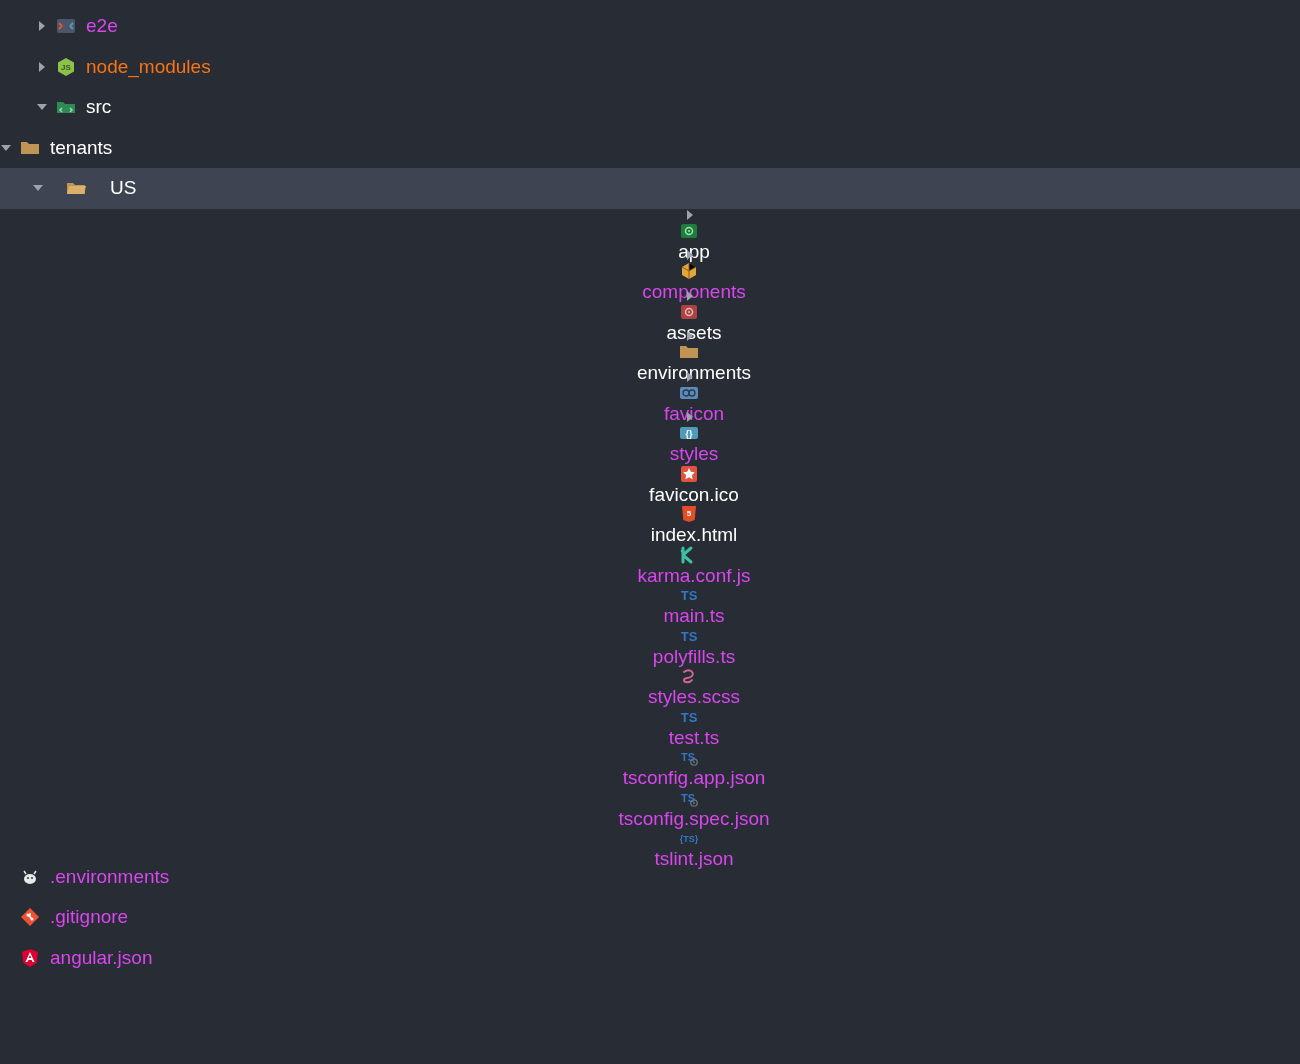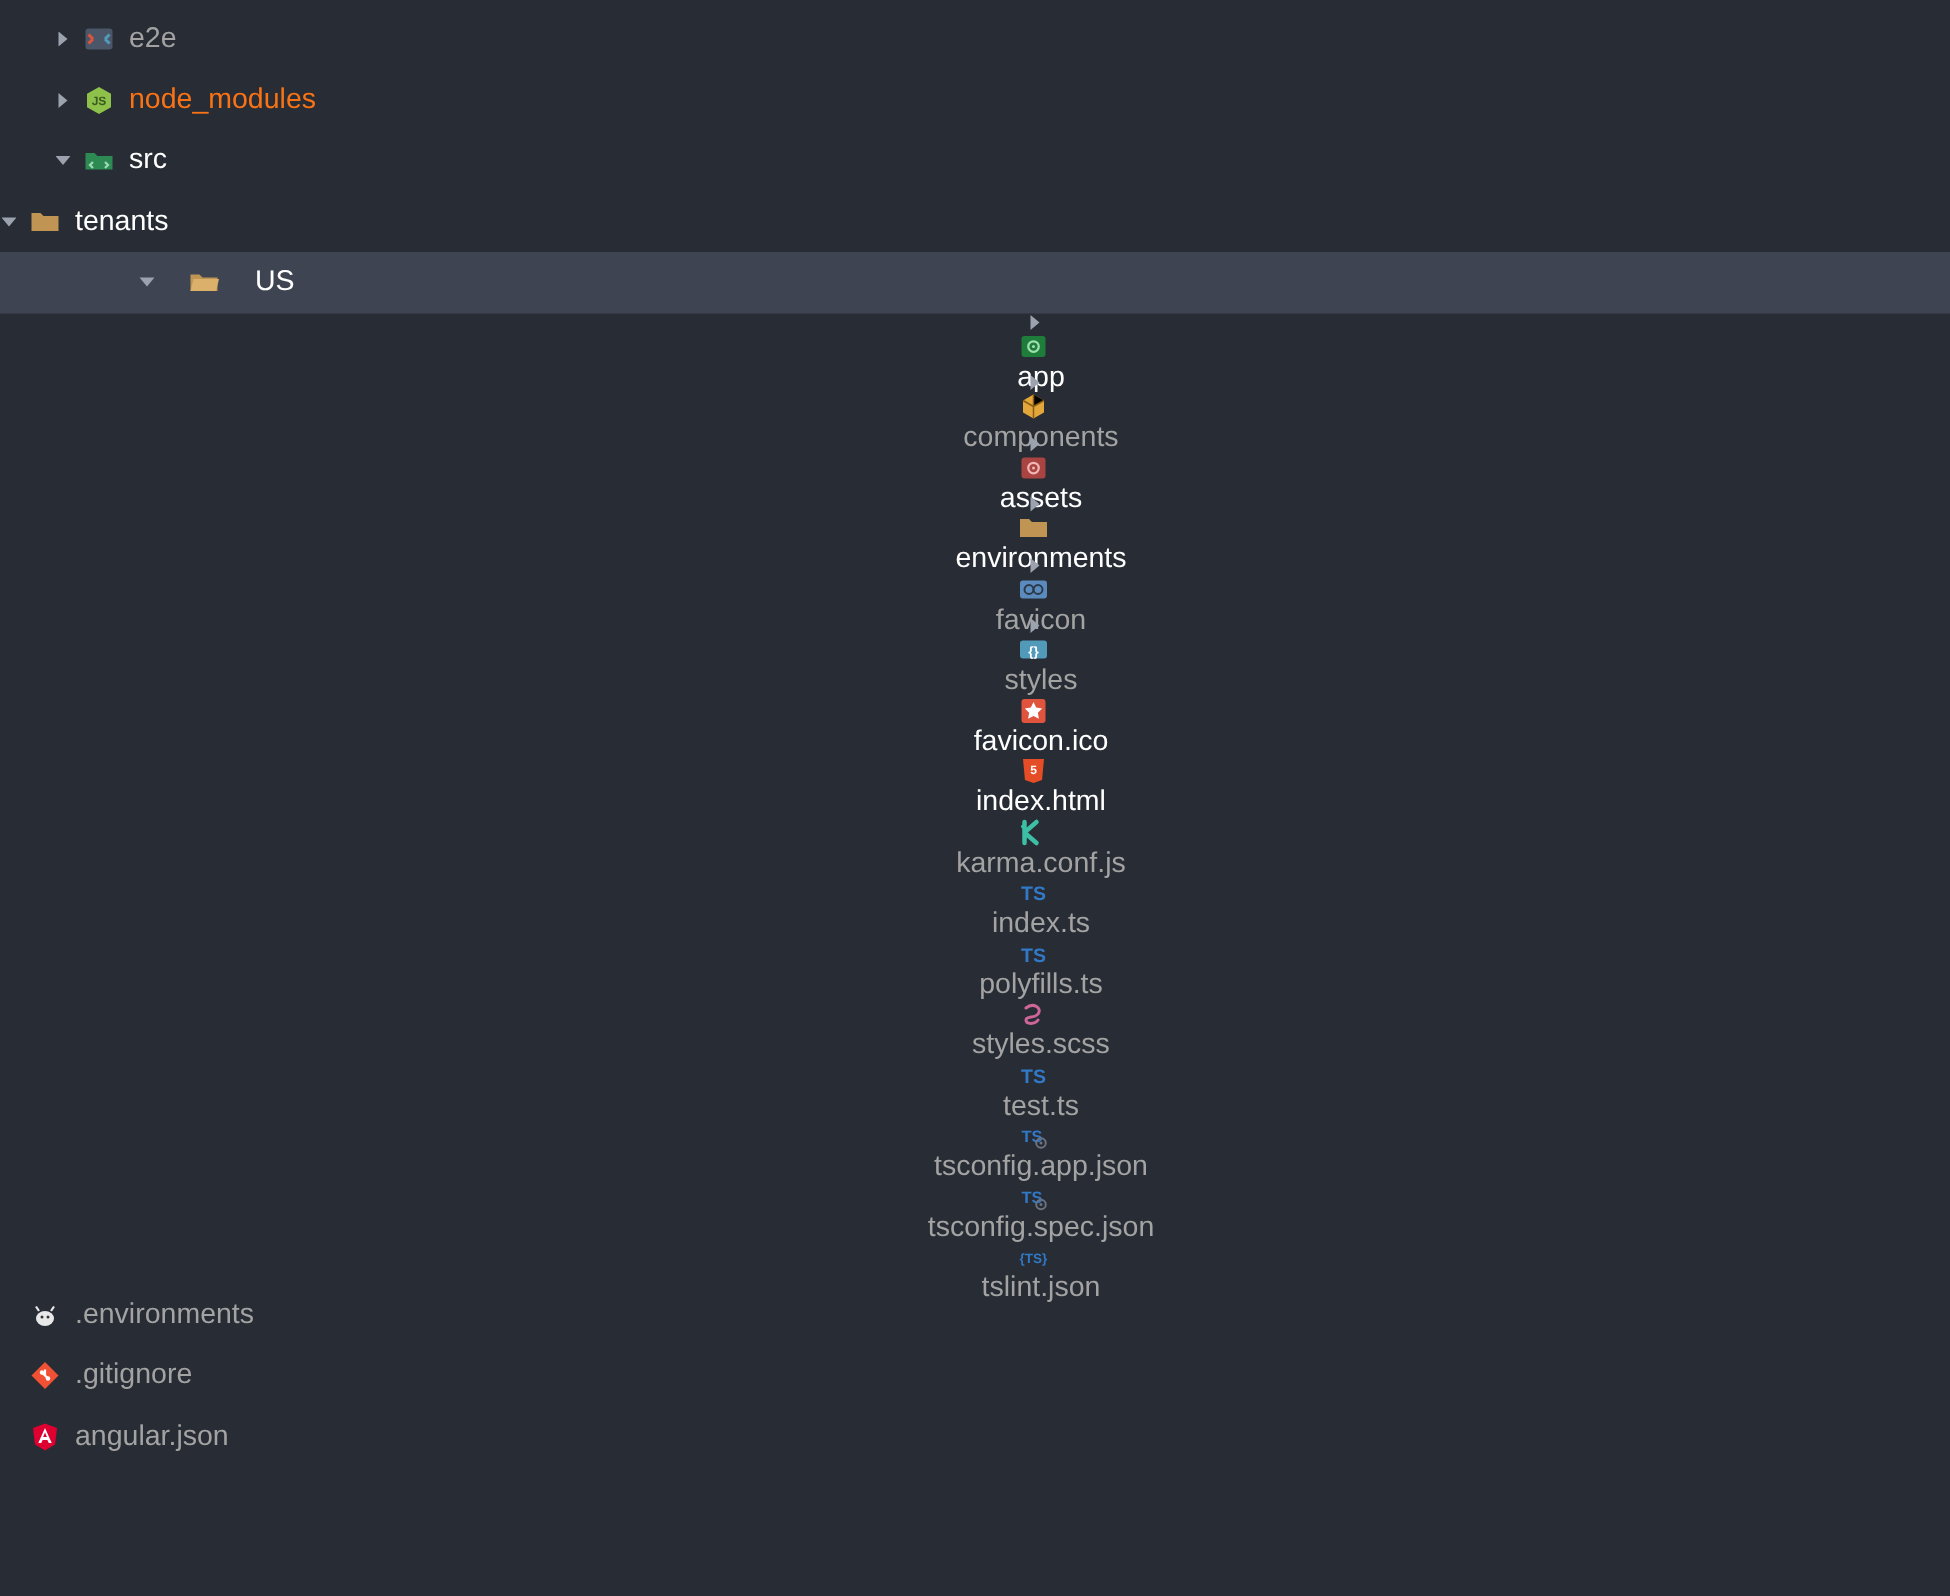--- a/index.html
+++ b/index.html
@@ -37,27 +37,27 @@
   .icon {
     width: 20px;
     height: 20px;
     display: inline-flex;
     align-items: center;
     justify-content: center;
     margin-right: 10px;
     flex-shrink: 0;
   }
   .label {
-    color: #a3a3a3;
+    color: #d946ef;
   }
   .label.dimmed { color: #f97316; }
   .label.highlight { color: #ffffff; }
   .depth0 { padding-left: 36px; }
   .depth1 { }
-  .depth2 { padding-left: 92px; gap: 14px; }
+  .depth2 { padding-left: 32px; gap: 14px; }
   .depth3 { padding-left: 88px; flex-direction: column; }
 </style>
 </head>
 <body>
 
 <div id="tree">
     <div class="tree-row depth0">
       <span class="arrow">
     <svg viewBox="0 0 10 10" style="transform:rotate(0deg)">
       <path d="M2 0 L8 5 L2 10 Z" fill="#9ca3af"></path>
@@ -243,21 +243,21 @@
       </span>
       <span class="label ">karma.conf.js</span>
     </div>
     <div class="tree-row depth3">
       <span class="arrow blank"></span>
       <span class="icon">
         <svg viewBox="0 0 20 20" width="20" height="20">
           <text x="10" y="15" font-size="13" text-anchor="middle" fill="#3178c6" font-weight="900">TS</text>
         </svg>
       </span>
-      <span class="label ">index.ts</span>
+      <span class="label ">main.ts</span>
     </div>
     <div class="tree-row depth3">
       <span class="arrow blank"></span>
       <span class="icon">
         <svg viewBox="0 0 20 20" width="20" height="20">
           <text x="10" y="15" font-size="13" text-anchor="middle" fill="#3178c6" font-weight="900">TS</text>
         </svg>
       </span>
       <span class="label ">polyfills.ts</span>
     </div>

